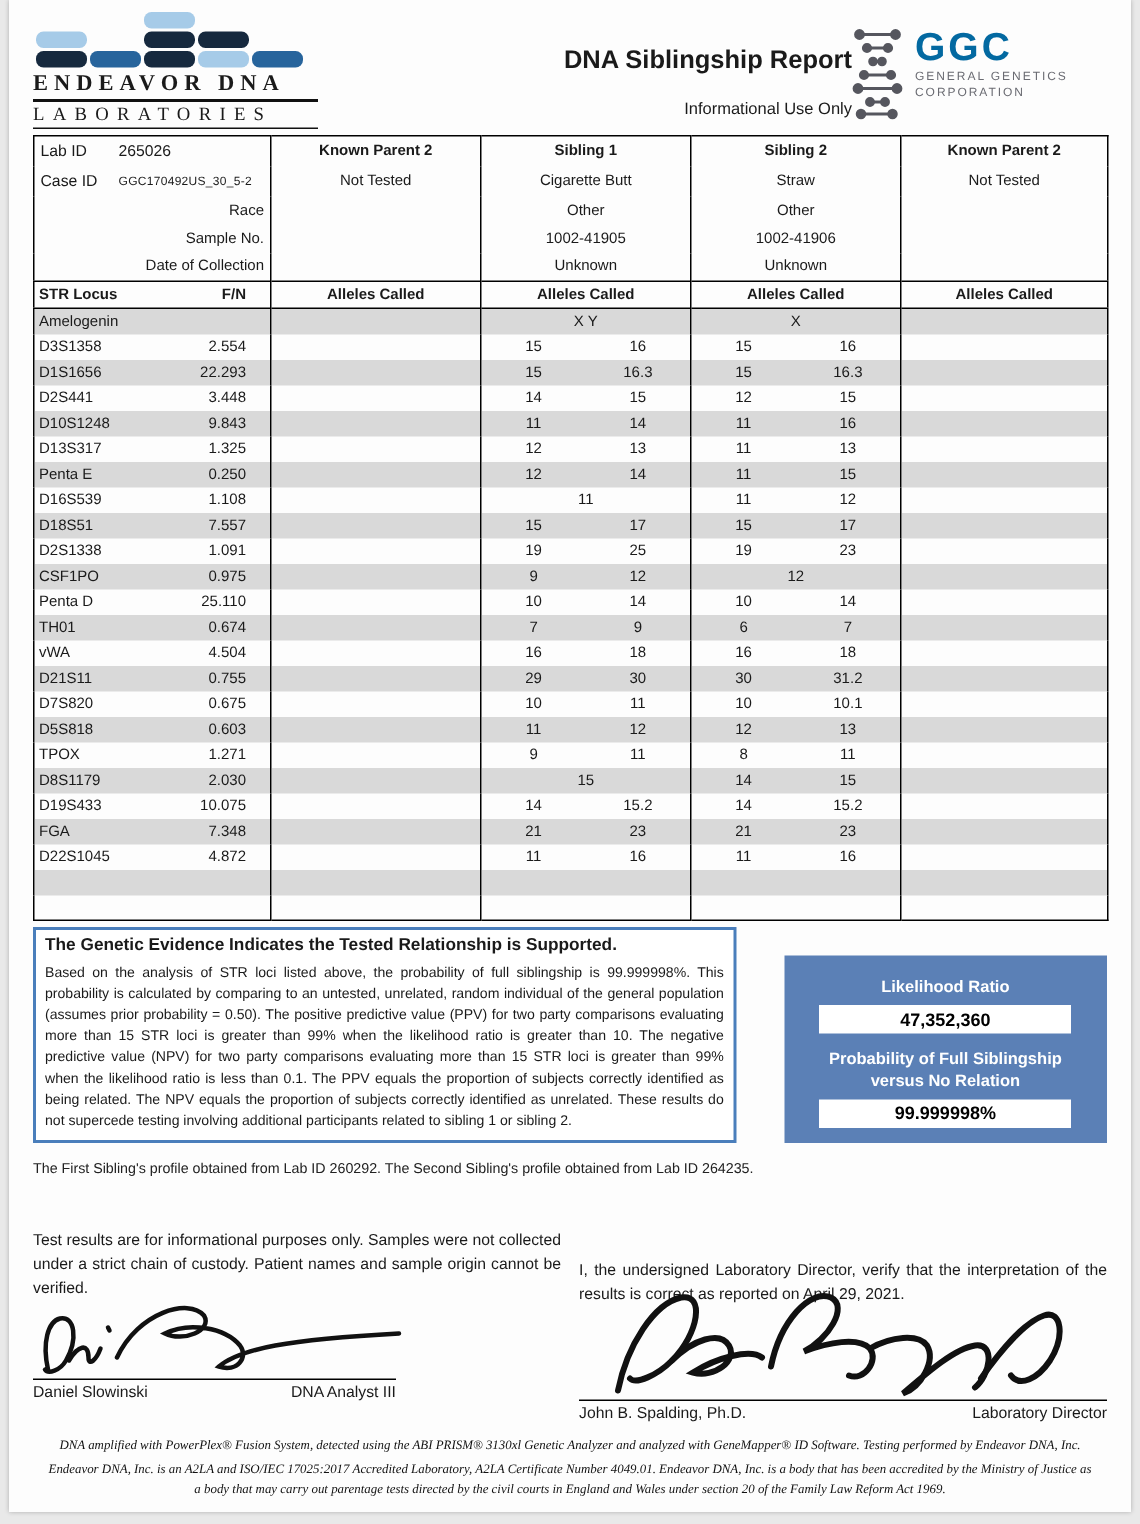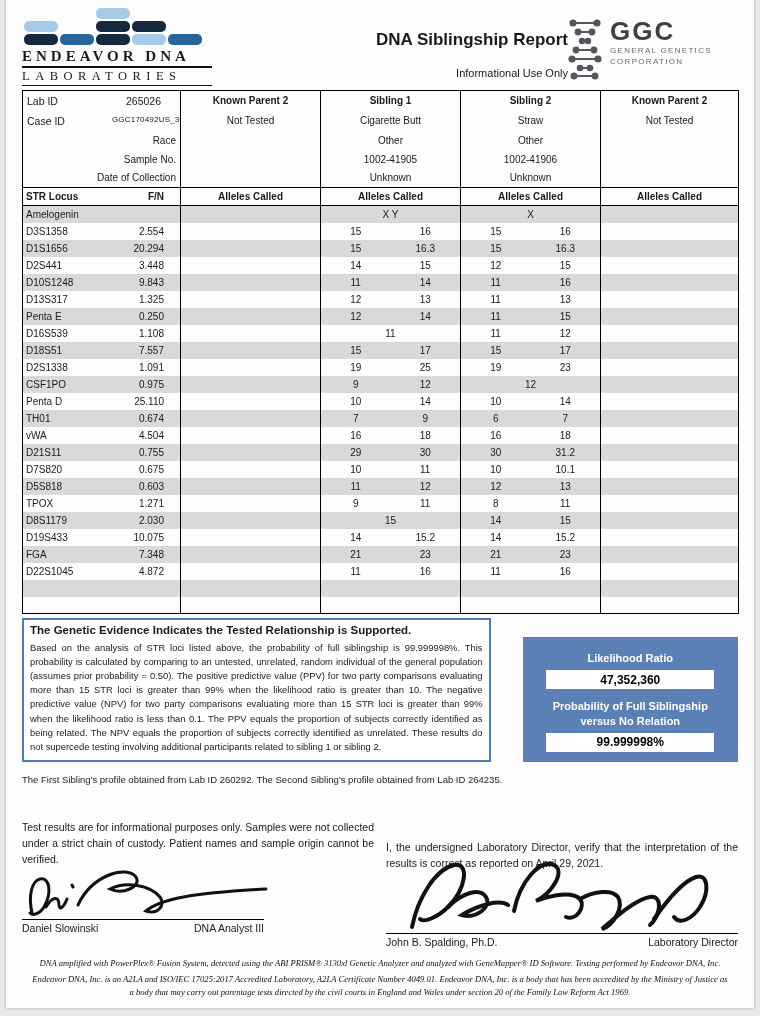--- a/index.html
+++ b/index.html
@@ -12,33 +12,33 @@
   .logo { width:190px; }
   .blocks { display:grid; grid-template-columns:repeat(5,34px); grid-auto-rows:11px; gap:2px; margin-left:2px; }
   .blk { border-radius:5px; }
   .blk.empty { background:transparent; }
   .logo-l1 { font-family:"Liberation Serif", serif; font-weight:bold; font-size:15px; letter-spacing:4px; margin-top:3px; border-bottom:2.5px solid #111; padding-bottom:1px; }
   .logo-l2 { font-family:"Liberation Serif", serif; font-size:12.5px; letter-spacing:5.5px; padding:1px 0; border-bottom:1.5px solid #111; }
   .title-wrap { flex:1; text-align:right; padding-top:22px; }
   .title { font-size:17px; font-weight:bold; }
   .subtitle { font-size:11px; margin-top:17px; }
   .ggc { width:170px; display:flex; align-items:flex-start; padding-top:10px; gap:8px; color:#55565e; }
-  .ggc-abbr { font-size:26px; font-weight:bold; letter-spacing:2px; line-height:1; color:#404040; }
+  .ggc-abbr { font-size:26px; font-weight:bold; letter-spacing:2px; line-height:1; color:#0369a1; }
   .ggc-nm { font-size:8px; letter-spacing:1.3px; color:#6a6b72; line-height:1.35; margin-top:2px; }
 
   
   table.main { border-collapse:collapse; width:716px; table-layout:fixed; }
   table.main td { border-left:1.5px solid #000; font-size:10px; vertical-align:middle; overflow:hidden; white-space:nowrap; }
   table.main td:first-child { border-left:none; }
   table.main { border:1.5px solid #000; }
   .info td { height:19px; }
   .info tr.tall td { height:20px; }
   .cell-c { text-align:center; }
   .b { font-weight:bold; }
-  .idrow { display:flex; padding:0 4px; align-items:flex-start;gap:47px; }
+  .idrow { display:flex; padding:0 4px; align-items:center; }
   .idrow .lbl { width:52px; font-size:10.5px; }
   .idrow .val { font-size:10.5px; }
   .idrow .val.small { font-size:8px; letter-spacing:.2px; }
   .rlabel { text-align:right; padding-right:4px; font-size:9.5px; }
   tr.sep td { border-top:1.5px solid #000; }
   .ah td { height:18px; font-weight:bold; font-size:10.5px; }
   .lochead { display:flex; justify-content:space-between; padding:0 16px 0 3px; }
   #str-body td { height:17px; }
   #str-body tr:nth-child(odd) td { background:#d9d9d9; }
   .locus-cell { display:flex; justify-content:space-between; padding:0 16px 0 3px; }
@@ -266,21 +266,21 @@
             </div>
           </td>
           <td>
             <div class="allele-cell"></div>
           </td>
         </tr>
         <tr>
           <td>
             <div class="locus-cell">
               <span>D1S1656</span>
-              <span>20.294</span>
+              <span>22.293</span>
             </div>
           </td>
           <td>
             <div class="allele-cell"></div>
           </td>
           <td>
             <div class="allele-cell">
               <span class="half">15</span>
               <span class="half">16.3</span>
             </div>

